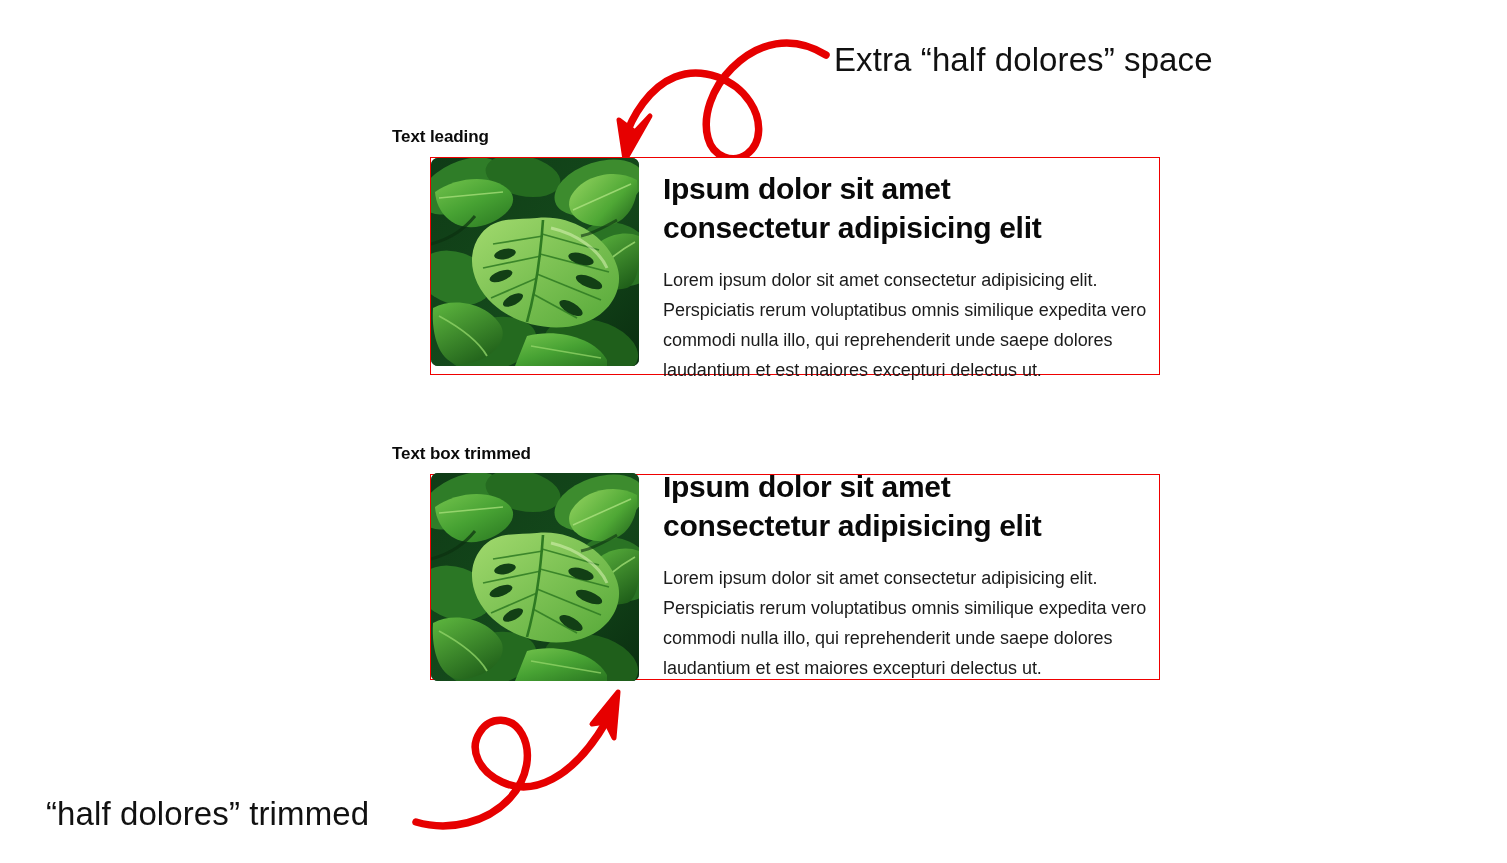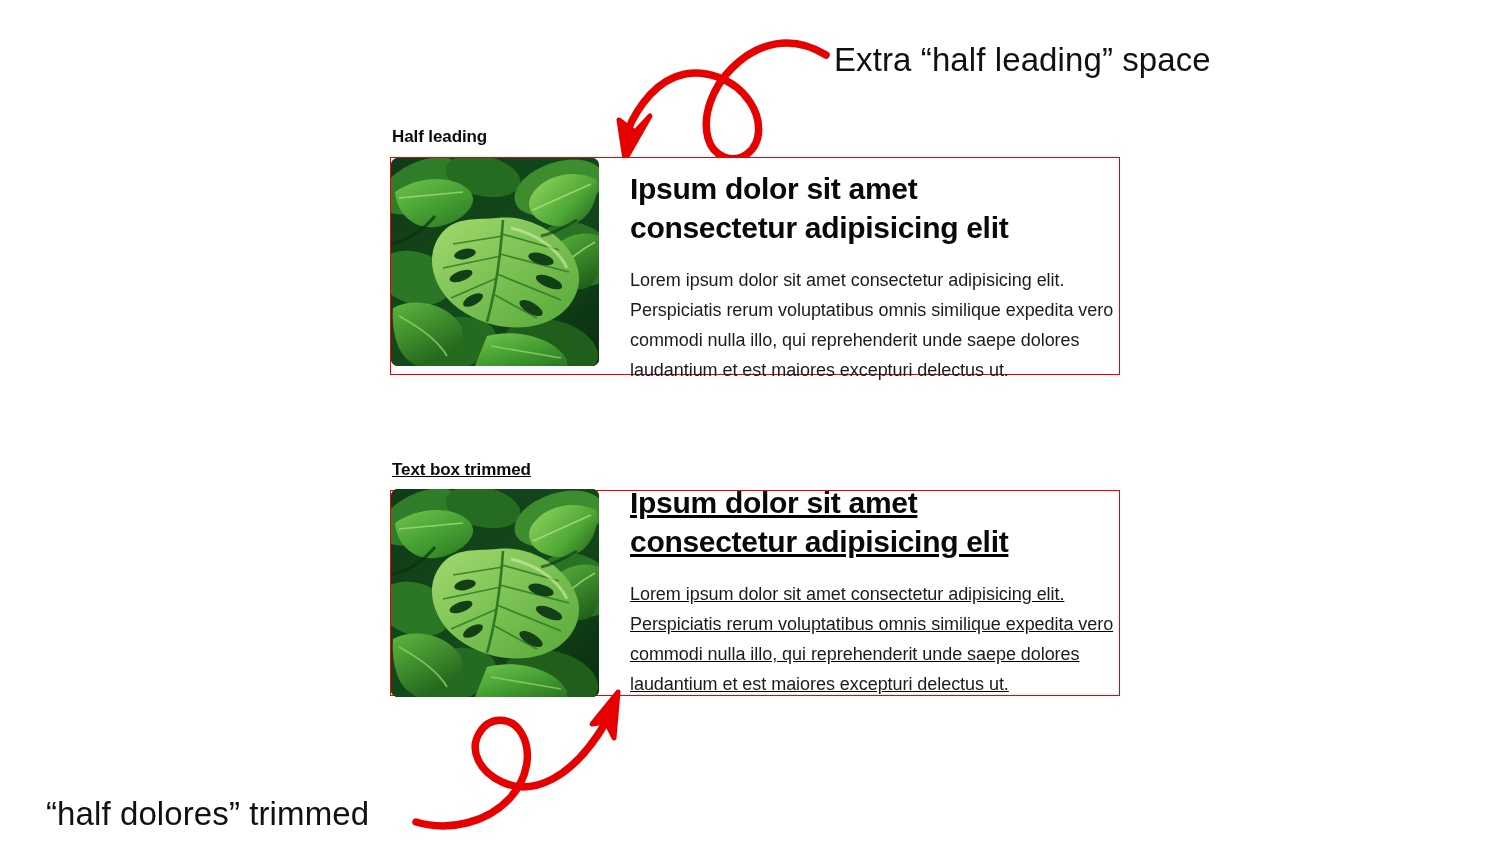--- a/index.html
+++ b/index.html
@@ -42,41 +42,42 @@
   }
   #arrow-top-svg { left: 580px; top: 20px; }
   #arrow-bottom-svg { left: 410px; top: 672px; }
 
   
   .card-group {
     position: absolute;
     left: 390px;
   }
   #group-half-leading { top: 128px; }
-  #group-trimmed { top: 461px; text-decoration: underline; }
+  #group-trimmed { top: 445px; }
 
   .card-label {
     font-family: "Liberation Sans", sans-serif;
     font-weight: 700;
     font-size: 17px;
     color: #0b0b0b;
     letter-spacing: -0.1px;
     margin: 0 0 12px 2px;
     line-height: 1;
   }
 
   .card-box {
     position: relative;
     width: 730px;
     box-sizing: border-box;
     border: 1.5px solid #ef0000;
     background: #ffffff;
     display: flex;
     align-items: flex-start;
-    gap: 7px;
+    gap: 0;
+    margin-left: 40px;
   }
   
   #card-half-leading { height: 218px; }
   
   #card-trimmed { height: 206px; }
 
   .card-image {
     width: 208px;
     height: 208px;
     flex: 0 0 208px;
@@ -121,34 +122,34 @@
     max-width: 488px;
   }
   #card-half-leading .card-body { margin-top: 18px; }
   #card-trimmed .card-body { margin-top: 18px; }
 </style>
 </head>
 <body>
 
 <div class="stage">
 
-  <div class="annotation" id="annotation-top">Extra “half leading” space</div>
+  <div class="annotation" id="annotation-top">Extra “half dolores” space</div>
 
   <svg class="arrow-svg" id="arrow-top-svg" width="260" height="150" viewBox="0 0 260 150">
     <g fill="none" stroke="#e60000" stroke-width="7.5" stroke-linecap="round" stroke-linejoin="round">
       <path d="M246 35 C 212 14, 178 22, 152 48 C 132 68, 122 96, 128 118
                C 133 137, 153 144, 167 134 C 182 123, 182 100, 170 82
                C 155 59, 122 46, 95 57 C 70 67, 52 95, 44 121"></path>
     </g>
     <path d="M45 140 L 39 100 L 55 112 L 70 96 Z" fill="#e60000" stroke="#e60000" stroke-width="5" stroke-linejoin="round"></path>
   </svg>
 
   <div class="card-group" id="group-half-leading">
 
-    <div class="card-label">Half leading</div>
+    <div class="card-label">Text leading</div>
 
     <div class="card-box" id="card-half-leading">
 
       <div class="card-image">
         <svg viewBox="0 0 208 208" preserveAspectRatio="xMidYMid slice" aria-hidden="true">
           <defs>
             <linearGradient id="bgGrad" x1="0" y1="0" x2="1" y2="1">
               <stop offset="0%" stop-color="#0f3b16"></stop>
               <stop offset="55%" stop-color="#14491b"></stop>
               <stop offset="100%" stop-color="#0a2e10"></stop>

